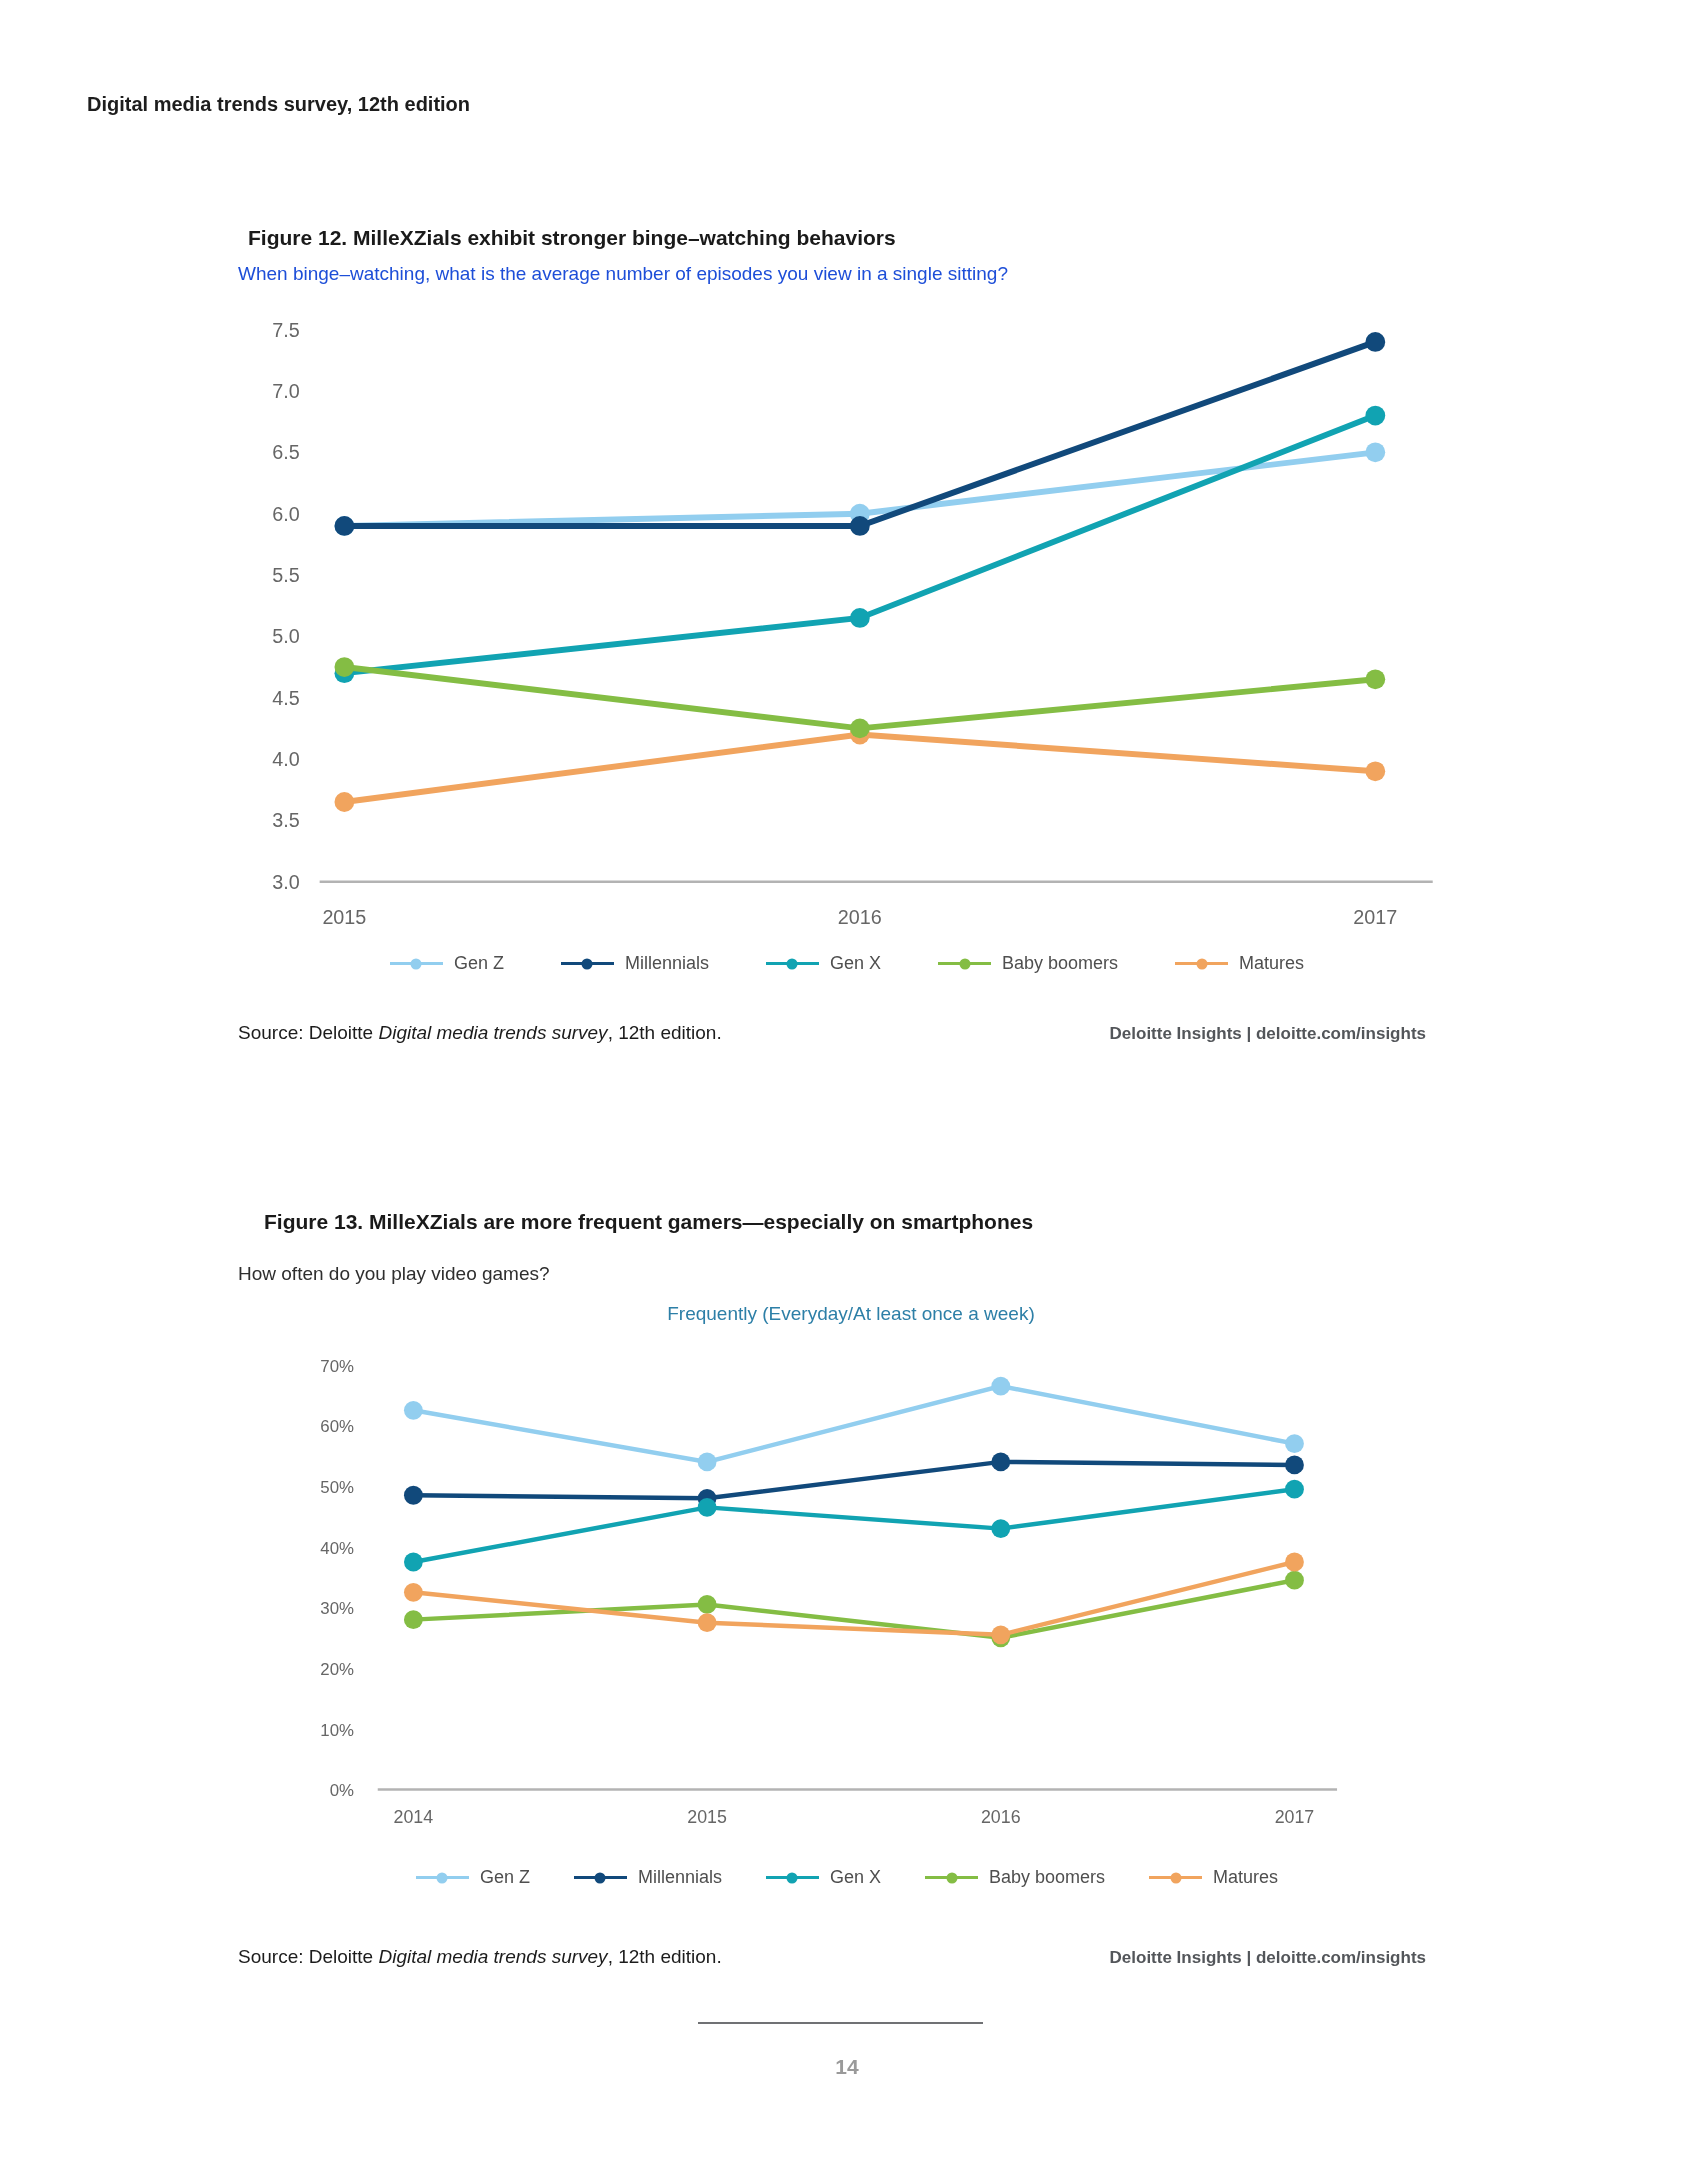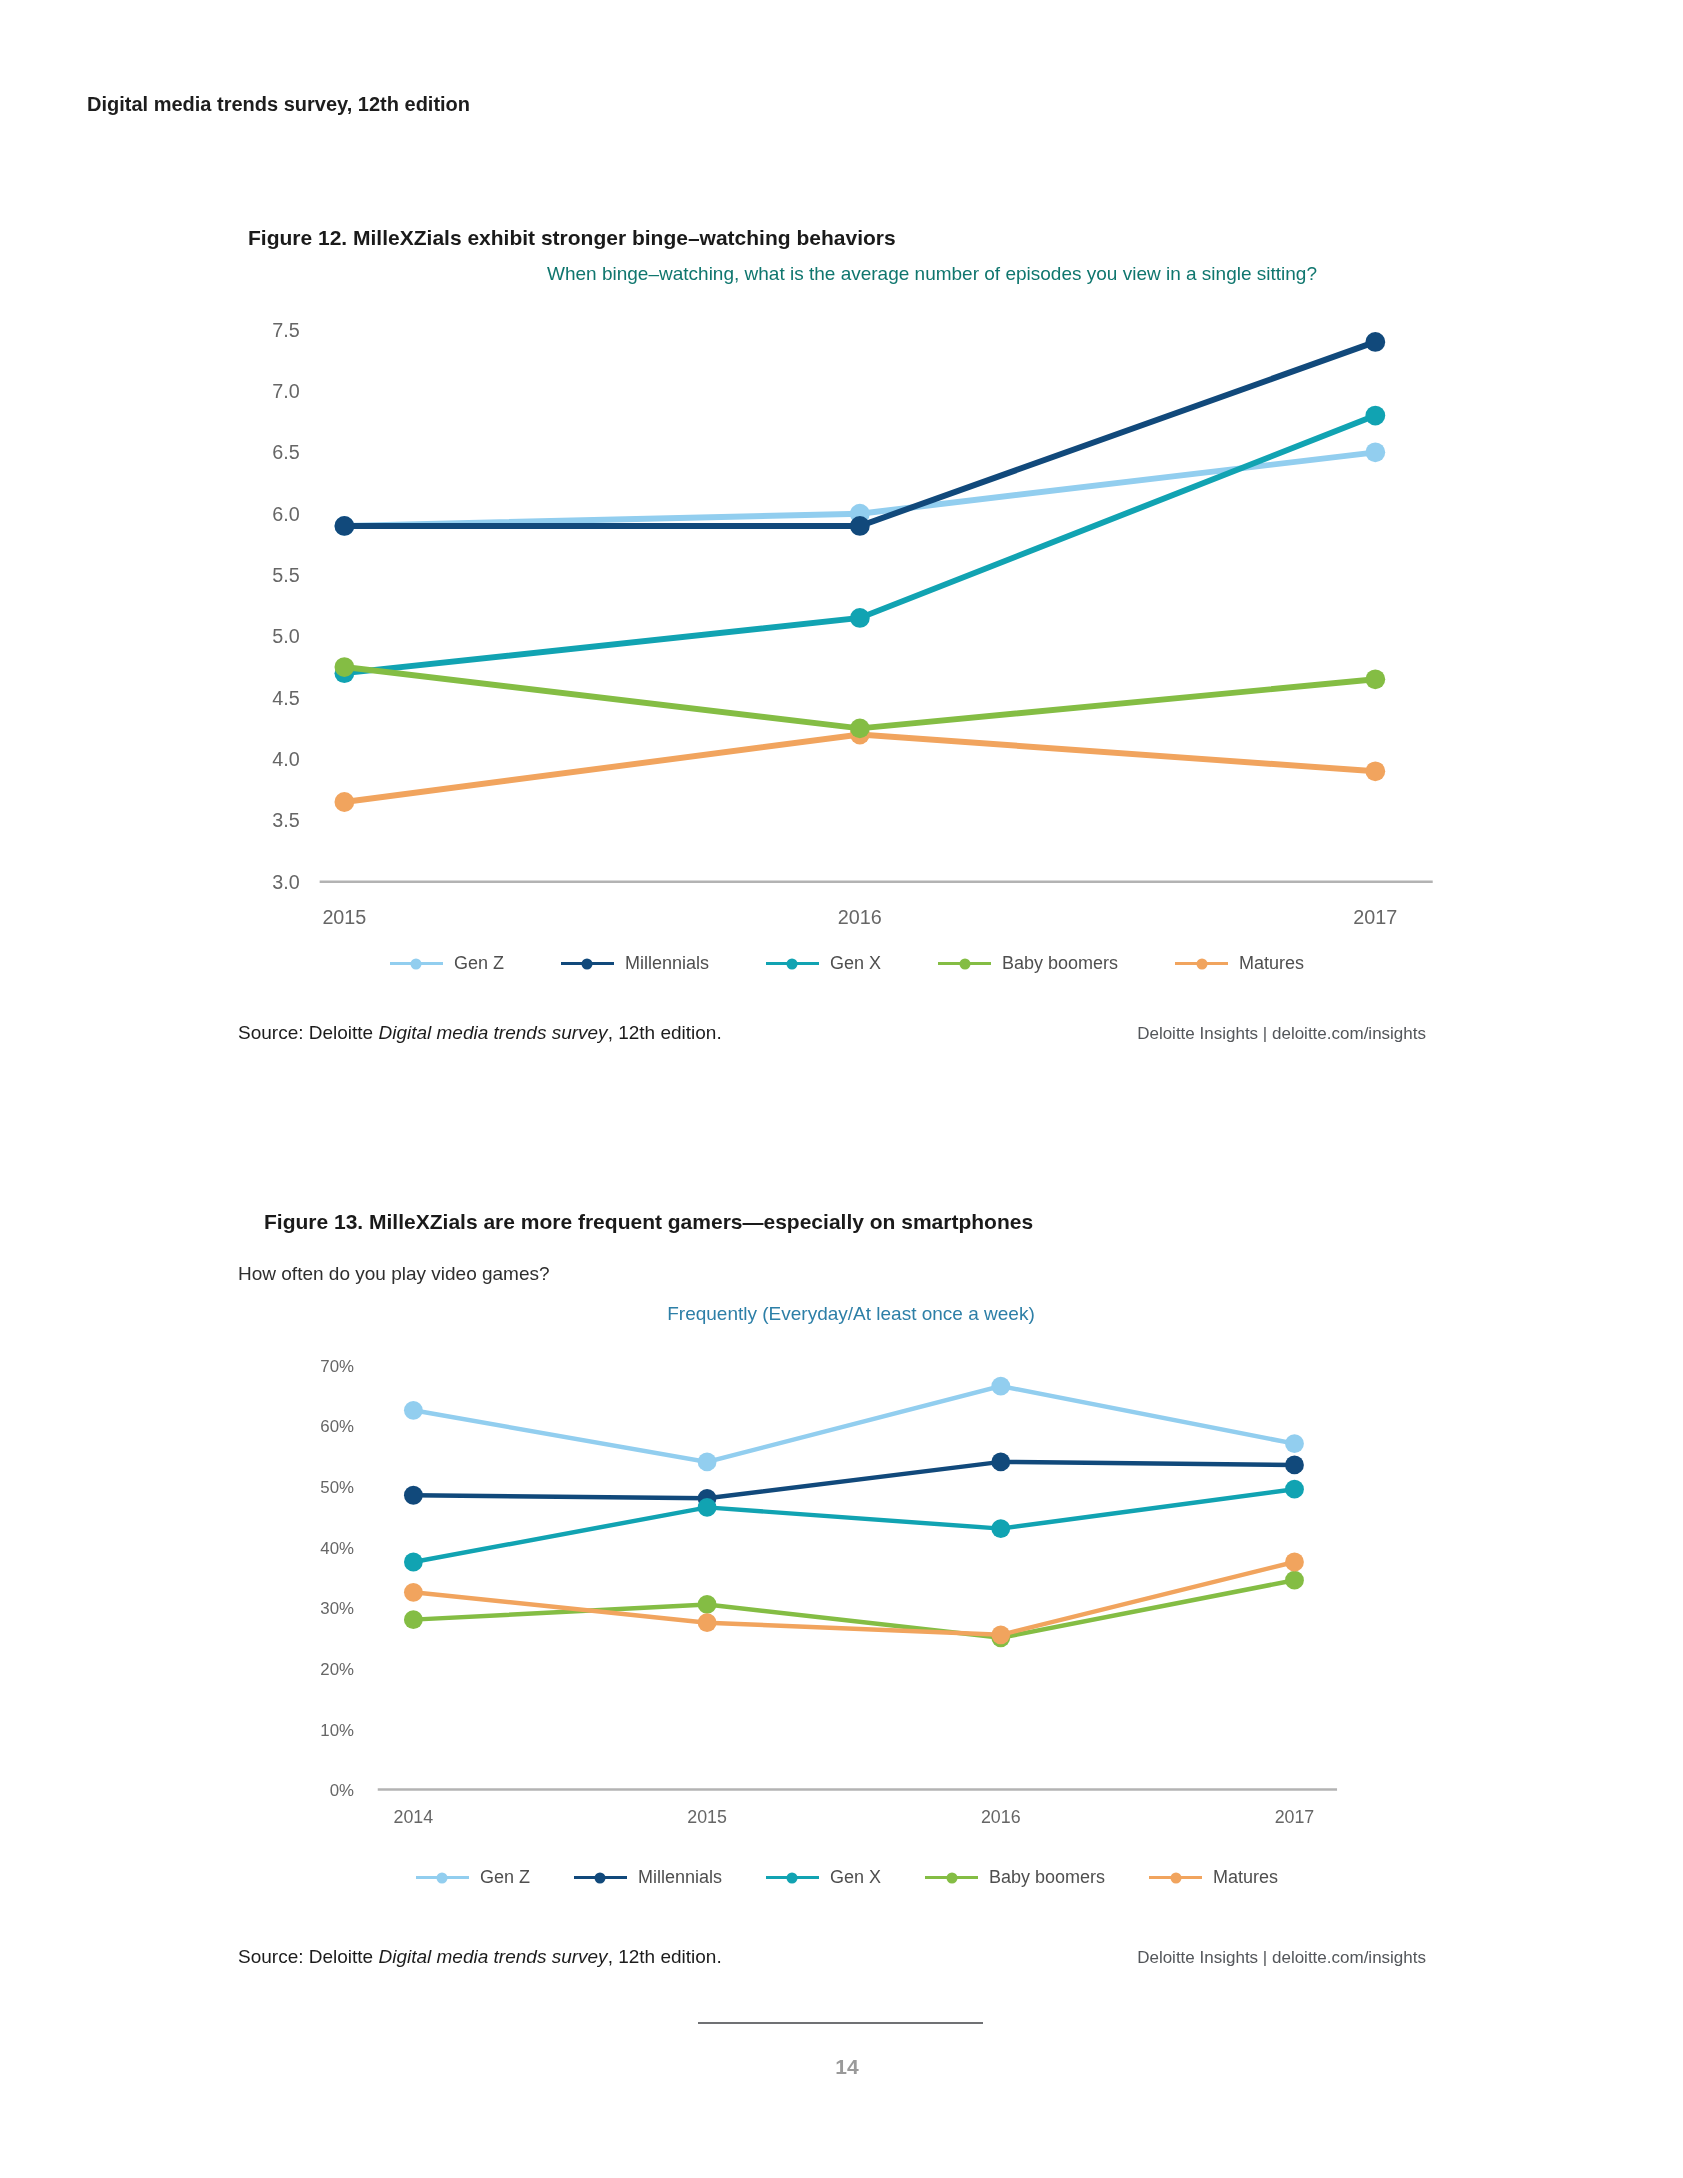--- a/index.html
+++ b/index.html
@@ -6,40 +6,40 @@
   body {
     width:1683px; height:2178px; background:#ffffff; position:relative;
     font-family:"Liberation Sans", sans-serif;
     -webkit-font-smoothing:antialiased;
   }
   .abs { position:absolute; }
   #page-header { left:87px; top:93px; font-size:20px; font-weight:bold; color:#1d1d1d; }
   .fig-title { left:248px; font-size:21px; font-weight:bold; color:#1a1a1a; }
   #fig12-title { top:226px; }
   #fig13-title { top:1210px;margin-left:16px; }
-  #fig12-subtitle { left:238px; width:1079px; text-align:right; top:263px; font-size:19px; color:#0f766e; }
+  #fig12-subtitle { left:238px; width:1079px; text-align:left; top:263px; font-size:19px; color:#1d4ed8; }
   #fig13-subtitle1 { left:238px; width:1218px; text-align:left; top:1263px; font-size:19px; color:#2e2e2e; }
   #fig13-subtitle2 { left:242px; width:1218px; text-align:center; top:1303px; font-size:19px; color:#2d7fa7; }
   svg { position:absolute; overflow:visible; }
   svg text { font-family:"Liberation Sans", sans-serif; }
   #chart1 { left:238px; top:297px; }
   #chart2 { left:238px; top:1346px; }
   .legend { display:flex; justify-content:center; align-items:flex-end; left:238px; width:1218px; }
   #legend1 { top:953px; gap:57px; }
   #legend2 { top:1867px; gap:44px; }
   .legend-item { display:flex; align-items:center; gap:11px; font-size:18px; color:#4f4f4f; }
   .legend-marker { position:relative; width:53px; height:3px; }
   .legend-dot { position:absolute; left:50%; top:50%; transform:translate(-50%,-50%);
                 width:11px; height:11px; border-radius:50%; }
   .source-row { left:238px; width:1188px; display:flex; justify-content:space-between; align-items:baseline; }
   #source1 { top:1022px; }
   #source2 { top:1946px; }
   .source-text { font-size:19px; color:#1c1c1c; }
   .source-text em { font-style:italic; }
-  .attribution { font-size:17px; font-weight:normal; color:#53565a;padding-left:31px; }
+  .attribution { font-size:17px; font-weight:bold; color:#53565a;padding-left:31px; }
   #footer-divider { left:698px; top:2022px; width:285px; height:2px; background:#707174; }
   #page-number { left:238px; width:1218px; text-align:center; top:2055px;
                  font-size:21px; font-weight:bold; color:#9a9a9a; }
 </style>
 </head>
 <body>
 
 <div class="abs" id="page-header">Digital media trends survey, 12th edition</div>
 
 <div class="abs fig-title" id="fig12-title">Figure 12. MilleXZials exhibit stronger binge–watching behaviors</div>

